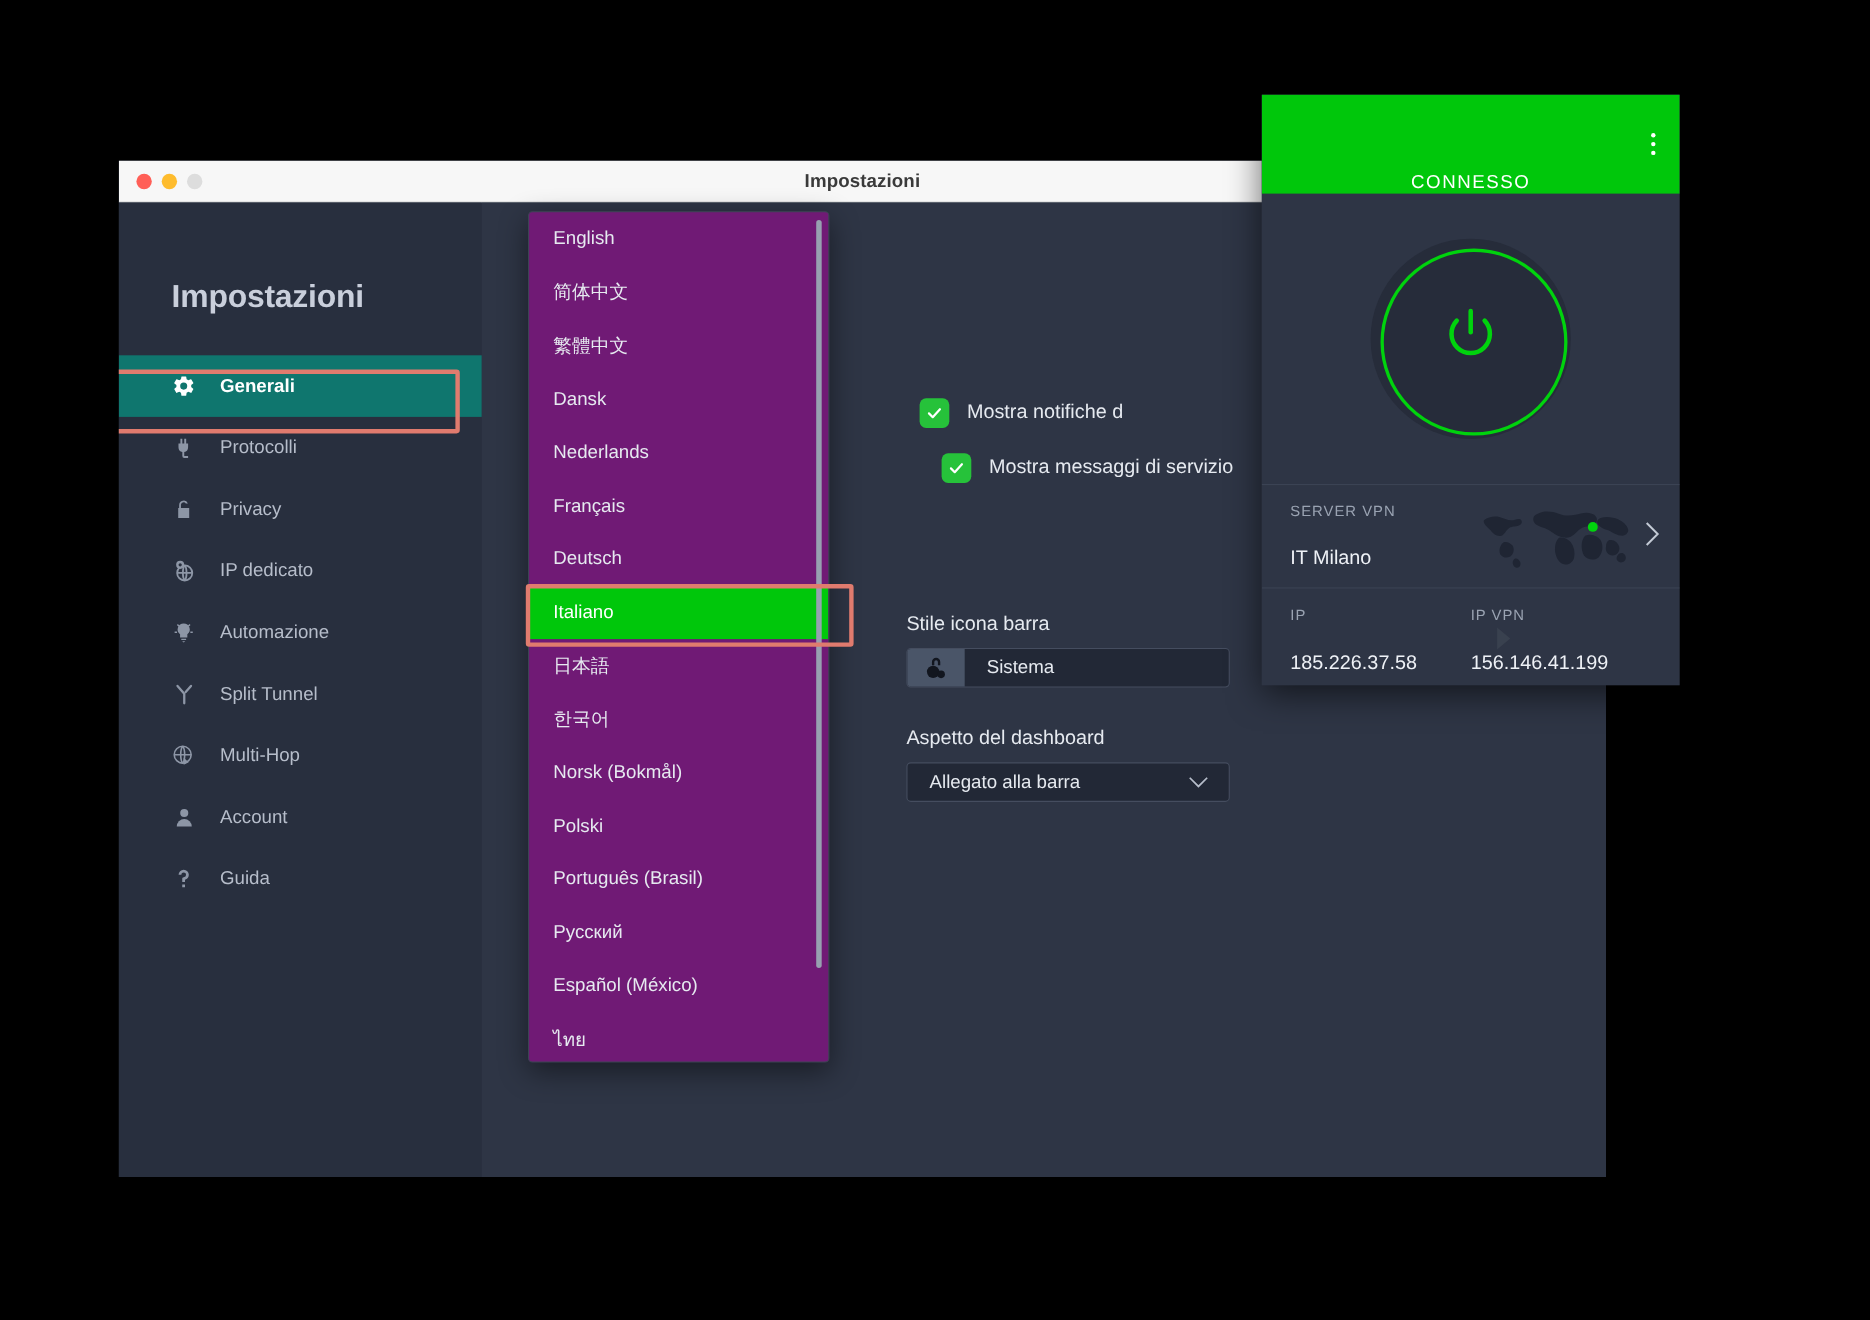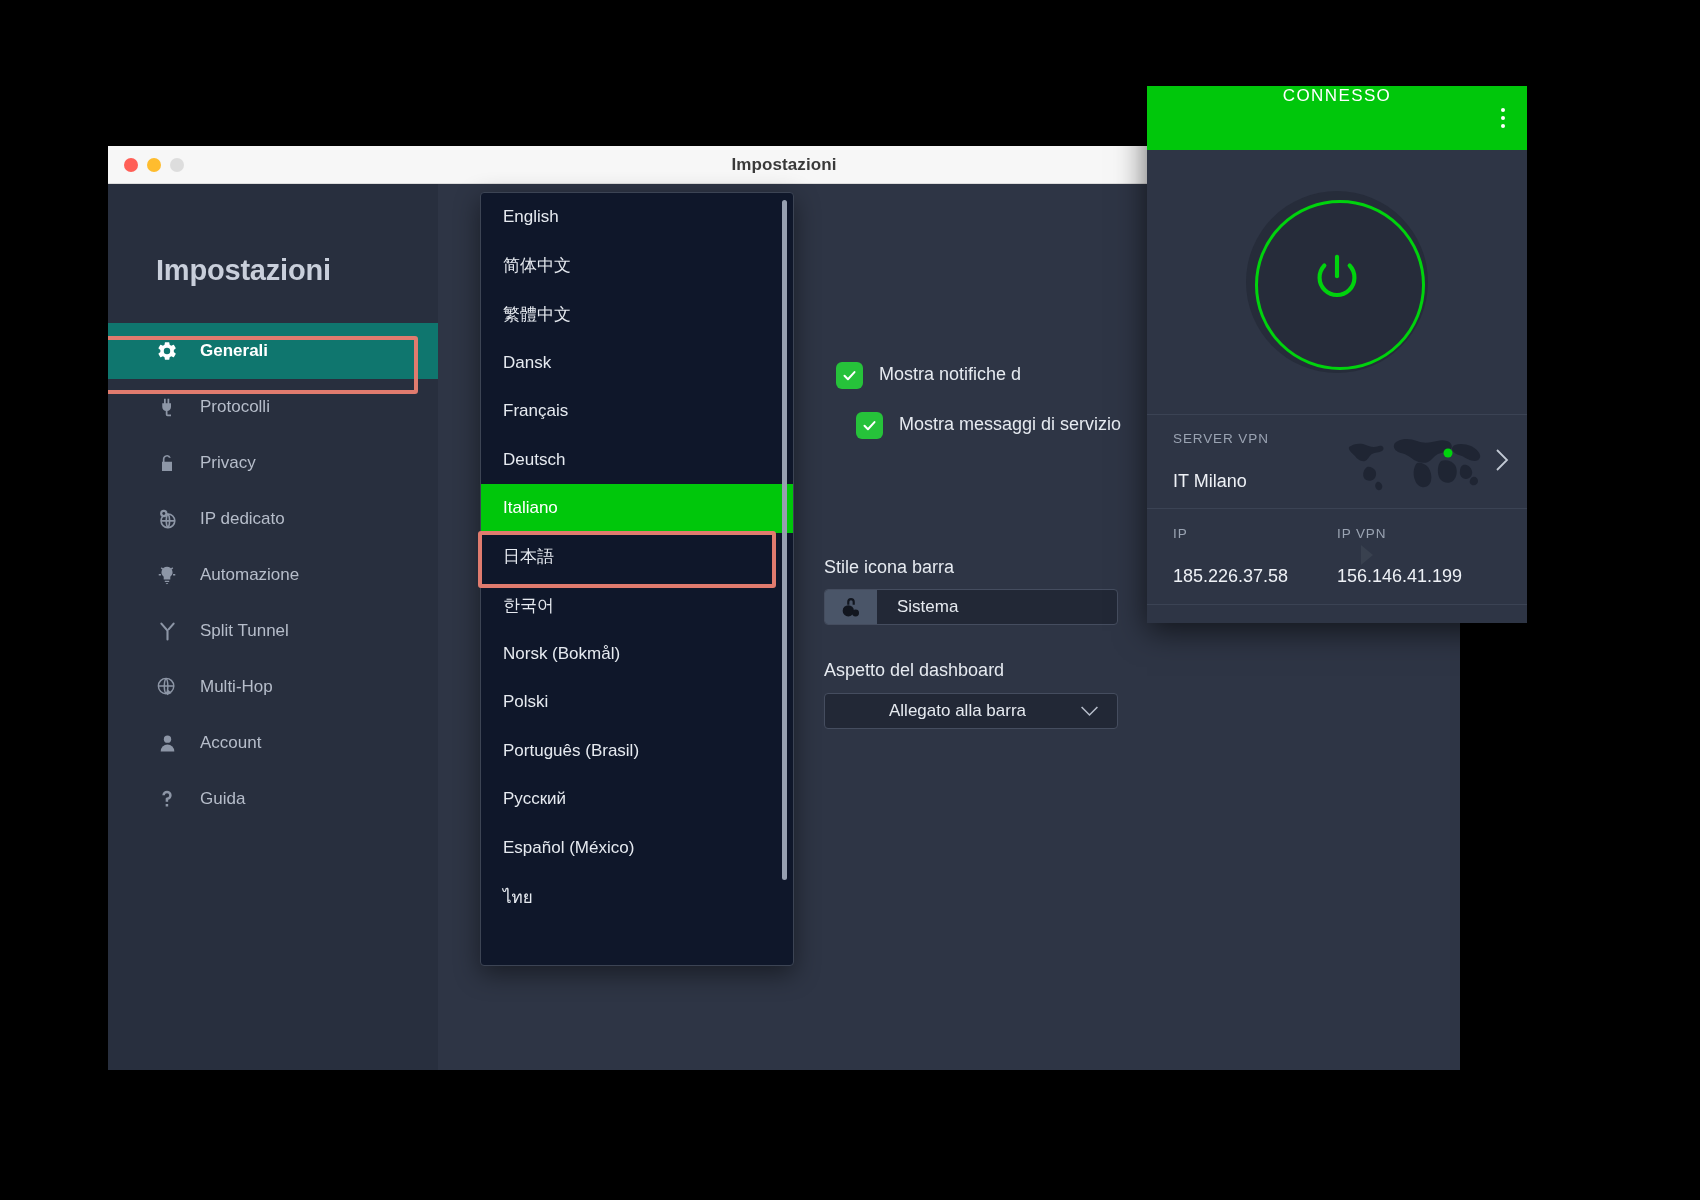--- a/index.html
+++ b/index.html
@@ -80,22 +80,22 @@
     width: 52px; height: 100%; background: #4a5568;
     display: flex; align-items: center; justify-content: center;
     border-radius: 3px 0 0 3px; flex: 0 0 52px;
   }
   .select-text { font-size: 17px; color: #e6eaf0; padding-left: 20px; flex: 1; }
   .select-chevron { padding-right: 18px; display: flex; align-items: center; }
 
   
   #lang-dropdown {
     position: absolute; left: 480px; top: 192px;
-    width: 314px; height: 774px;
-    background: #0f172a;
+    width: 274px; height: 774px;
+    background: #701a75;
     border: 1px solid #3c4454;
     border-radius: 4px;
     overflow: hidden;
     box-shadow: 0 8px 26px rgba(0,0,0,0.45);
   }
   .lang-item {
     height: 48.5px; display: flex; align-items: center;
     padding-left: 22px; font-size: 17px; color: #e6eaf0; cursor: pointer;
   }
   .lang-item.selected { background: #00c70b; color: #ffffff; }
@@ -110,22 +110,22 @@
 
   
   #vpn-widget {
     position: absolute; left: 1147px; top: 86px;
     width: 380px; height: 537px;
     background: #2e3545;
     box-shadow: 0 8px 30px rgba(0,0,0,0.6);
     overflow: hidden;
   }
   #vpn-header {
-    height: 64px; background: #00c70b; position: relative;
-    display: flex; align-items: flex-start; justify-content: center;
+    height: 90px; background: #00c70b; position: relative;
+    display: flex; align-items: flex-end; justify-content: center;
   }
   #vpn-status { font-size: 17px; color: #ffffff; letter-spacing: 1.4px; font-weight: normal; }
   #vpn-menu {
     position: absolute; right: 22px; top: 50%; transform: translateY(-50%);
     display: flex; flex-direction: column; gap: 4px; cursor: pointer;
   }
   #vpn-menu i { display: block; width: 4px; height: 4px; border-radius: 50%; background: #ffffff; }
 
   #vpn-power-area {
     height: 265px; display: flex; align-items: center; justify-content: center;
@@ -308,38 +308,39 @@
                 <path d="M8.5 10V7.2a3.5 3.5 0 1 1 7 0V10h-2V7.2a1.5 1.5 0 1 0-3 0V10z"></path>
                 <circle cx="9.5" cy="15.5" r="5.2"></circle>
                 <circle cx="16.2" cy="17.6" r="3.2"></circle>
               </svg>
           </span>
           <span class="select-text">Sistema</span>
         </div>
 
         <div class="field-label" style="left:386px; top:476px;">Aspetto del dashboard</div>
 
-        <div class="select-box" style="left:386px; top:509px; width:294px;padding-left:44px;">
+        <div class="select-box" style="left:386px; top:509px; width:294px;">
           <span class="select-text">Allegato alla barra</span>
           <span class="select-chevron">
             <svg width="19" height="12" viewBox="0 0 24 14" fill="none" stroke="#b6bdca" stroke-width="2">
                 <path d="M2 2l10 10L22 2"></path>
               </svg>
           </span>
         </div>
 
       </div>
     </div>
   </div>
 
   <div id="lang-dropdown">
     <div class="lang-item">English</div>
     <div class="lang-item">简体中文</div>
     <div class="lang-item">繁體中文</div>
     <div class="lang-item">Dansk</div>
+    <div class="lang-item">Nederlands</div>
     <div class="lang-item">Français</div>
     <div class="lang-item">Deutsch</div>
     <div class="lang-item selected">Italiano</div>
     <div class="lang-item">日本語</div>
     <div class="lang-item">한국어</div>
     <div class="lang-item">Norsk (Bokmål)</div>
     <div class="lang-item">Polski</div>
     <div class="lang-item">Português (Brasil)</div>
     <div class="lang-item">Русский</div>
     <div class="lang-item">Español (México)</div>

